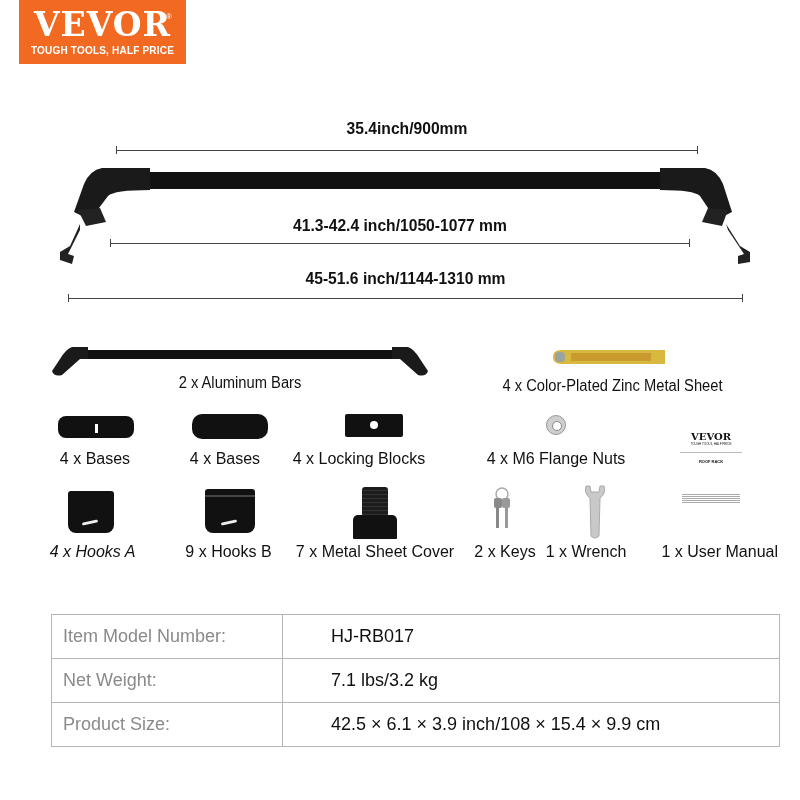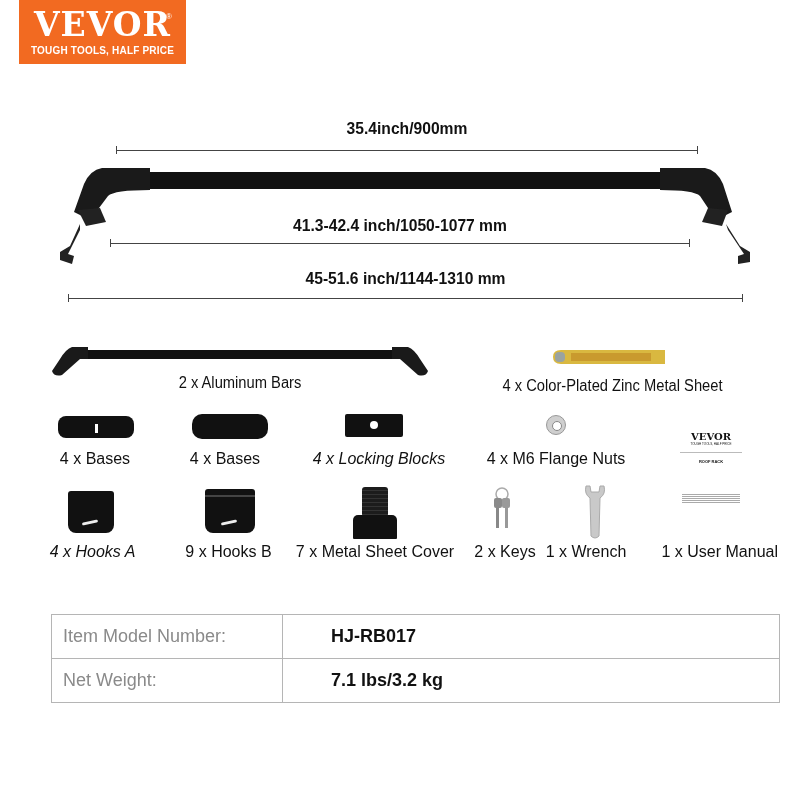--- a/index.html
+++ b/index.html
@@ -17,21 +17,21 @@
   .dim-line::before { left:0; }
   .dim-line::after { right:0; }
   
   .part-label { font-size:16px; text-align:center; white-space:nowrap; color:#111; }
   .part-label.cond { transform:scaleX(0.92); }
   .black-part { background:#111; border-radius:6px; }
   
   .spec-table { left:51px; top:614px; width:729px; border-collapse:collapse; }
   .spec-table td { border:1.5px solid #b5b5b5; height:43px; padding:0 0 0 11px; font-size:18px; }
   .spec-table td.key { width:219px; color:#8a8a8a; }
-  .spec-table td.val { color:#111; font-weight:bold; padding-left:48px; }
+  .spec-table td.val { color:#111; font-weight:normal; padding-left:48px; }
 </style>
 </head>
 <body>
 
 <div class="abs logo">
   <div class="brand">VEVOR</div>
   <span class="reg">®</span>
   <div class="tag">TOUGH TOOLS, HALF PRICE</div>
 </div>
 
@@ -74,21 +74,21 @@
   <div style="position:absolute; left:37px; top:8px; width:3px; height:9px; background:#fff;"></div>
 </div>
 <div class="abs part-label" style="left:40px; top:450px; width:110px;">4 x Bases</div>
 
 <div class="abs black-part" style="left:192px; top:414px; width:76px; height:25px; border-radius:10px;"></div>
 <div class="abs part-label" style="left:170px; top:450px; width:110px;">4 x Bases</div>
 
 <div class="abs black-part" style="left:345px; top:414px; width:58px; height:23px; border-radius:2px;">
   <div style="position:absolute; left:25px; top:7px; width:8px; height:8px; border-radius:50%; background:#fff;"></div>
 </div>
-<div class="abs part-label" style="left:300px; top:450px; width:158px;font-style:italic;">4 x Locking Blocks</div>
+<div class="abs part-label" style="left:280px; top:450px; width:158px;">4 x Locking Blocks</div>
 
 <div class="abs" style="left:546px; top:415px; width:18px; height:18px; border-radius:50%; background:#cfcfcf; border:1px solid #999;">
   <div style="position:absolute; left:5px; top:5px; width:8px; height:8px; border-radius:50%; background:#fff; border:1px solid #888;"></div>
 </div>
 <div class="abs part-label" style="left:476px; top:450px; width:160px;">4 x M6 Flange Nuts</div>
 
 <div class="abs" style="left:676px; top:431px; width:70px; text-align:center;">
   <div style="font-family:'DejaVu Serif', serif; font-weight:bold; font-size:10px; line-height:11px;">VEVOR</div>
   <div style="font-size:3px; line-height:4px;">TOUGH TOOLS, HALF PRICE</div>
   <div style="height:1px; background:#bbb; margin:6px 4px;"></div>
@@ -132,14 +132,18 @@
 <table class="abs spec-table">
   <tbody>
       <tr>
     <td class="key">Item Model Number:</td>
     <td class="val">HJ-RB017</td>
   </tr>
   <tr>
     <td class="key">Net Weight:</td>
     <td class="val">7.1 lbs/3.2 kg</td>
   </tr>
+  <tr>
+    <td class="key">Product Size:</td>
+    <td class="val">42.5 × 6.1 × 3.9 inch/108 × 15.4 × 9.9 cm</td>
+  </tr>
 </tbody>
   </table>
 
 </body></html>

